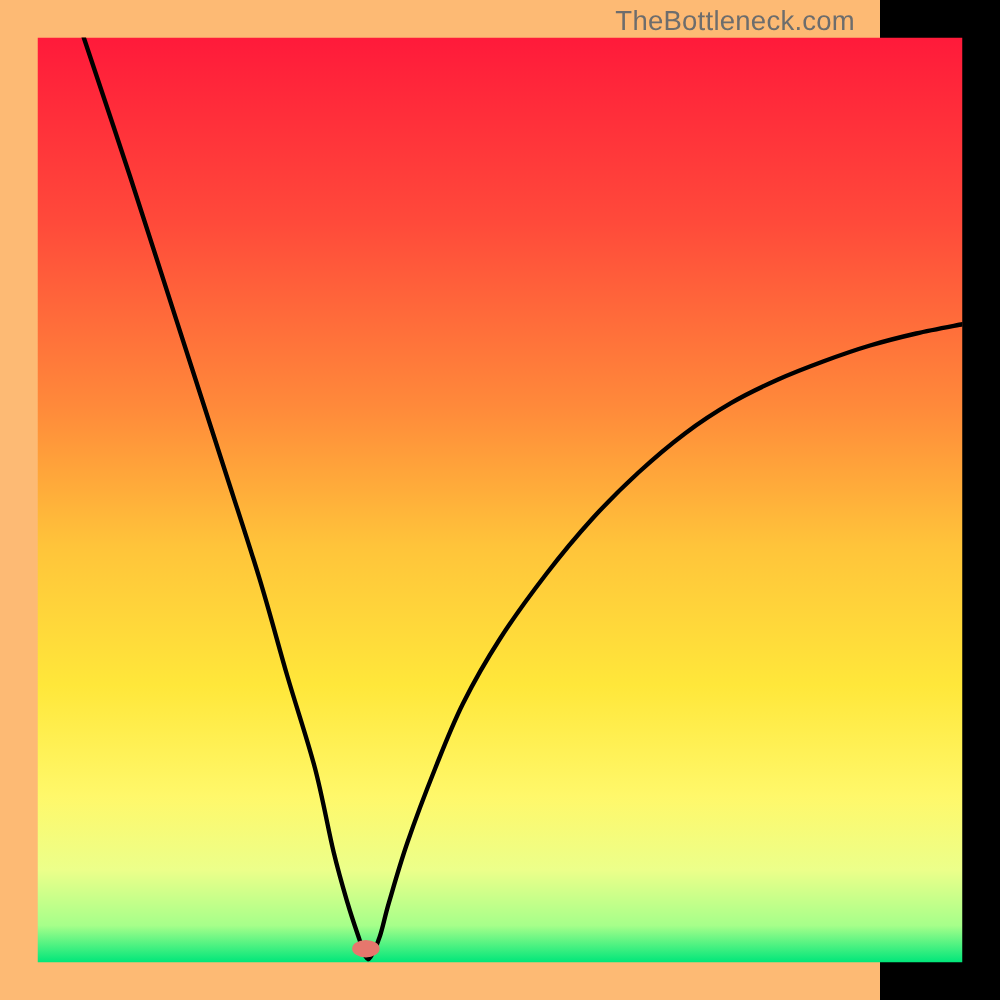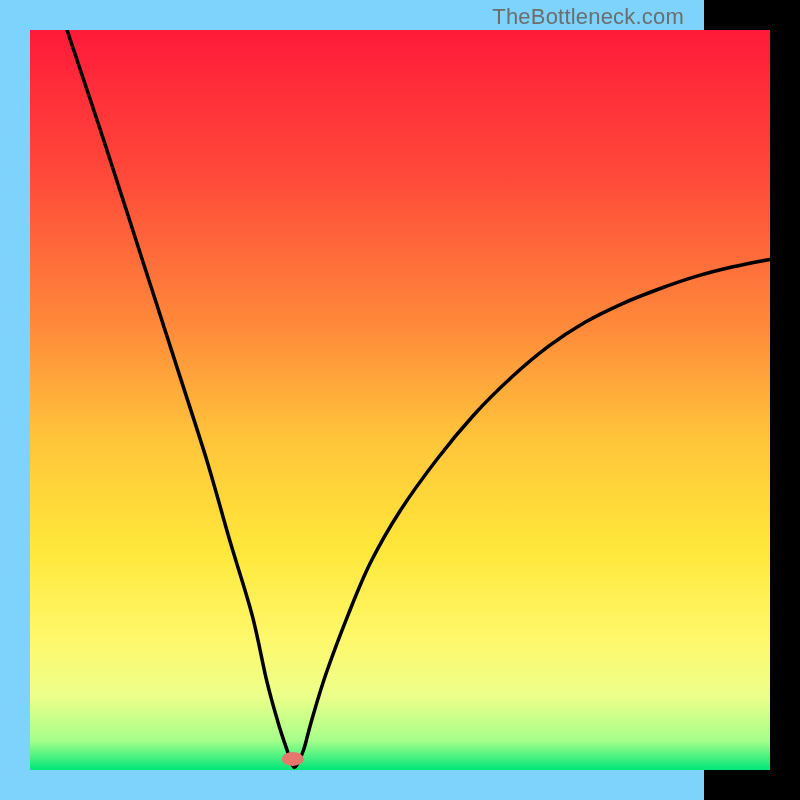--- a/index.html
+++ b/index.html
@@ -10,21 +10,21 @@
     background: #000;
     overflow: hidden;
     font-family: Arial, Helvetica, sans-serif;
   }
   .frame {
     position: absolute;
     left: 0;
     top: 0;
     width: 704px;
     height: 800px;
-    background: #7dd3fc;
+    background: #fdba74;
   }
   .watermark {
     position: absolute;
     top: 4px;
     right: 20px;
     font-size: 22px;
     font-weight: 500;
     color: #6d6d6d;
     letter-spacing: 0.2px;
   }

